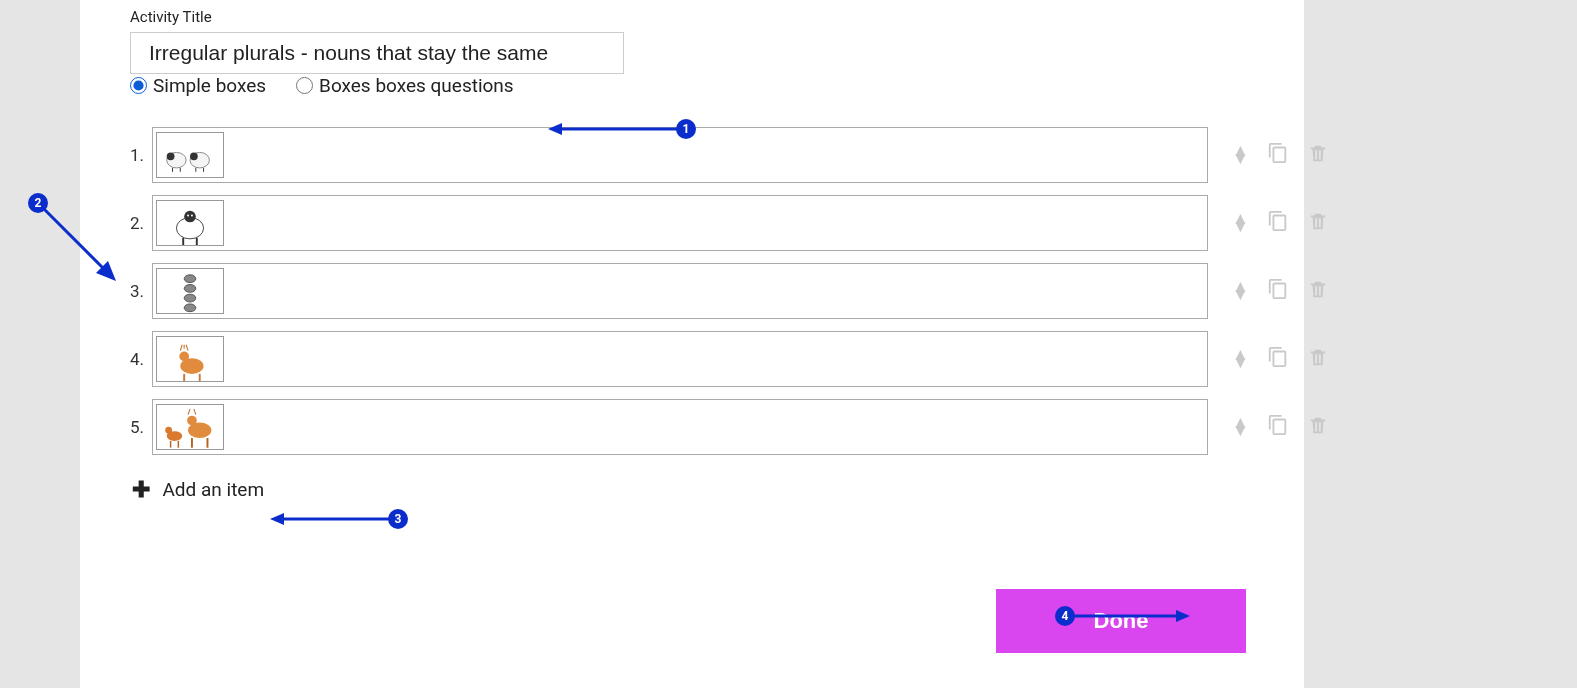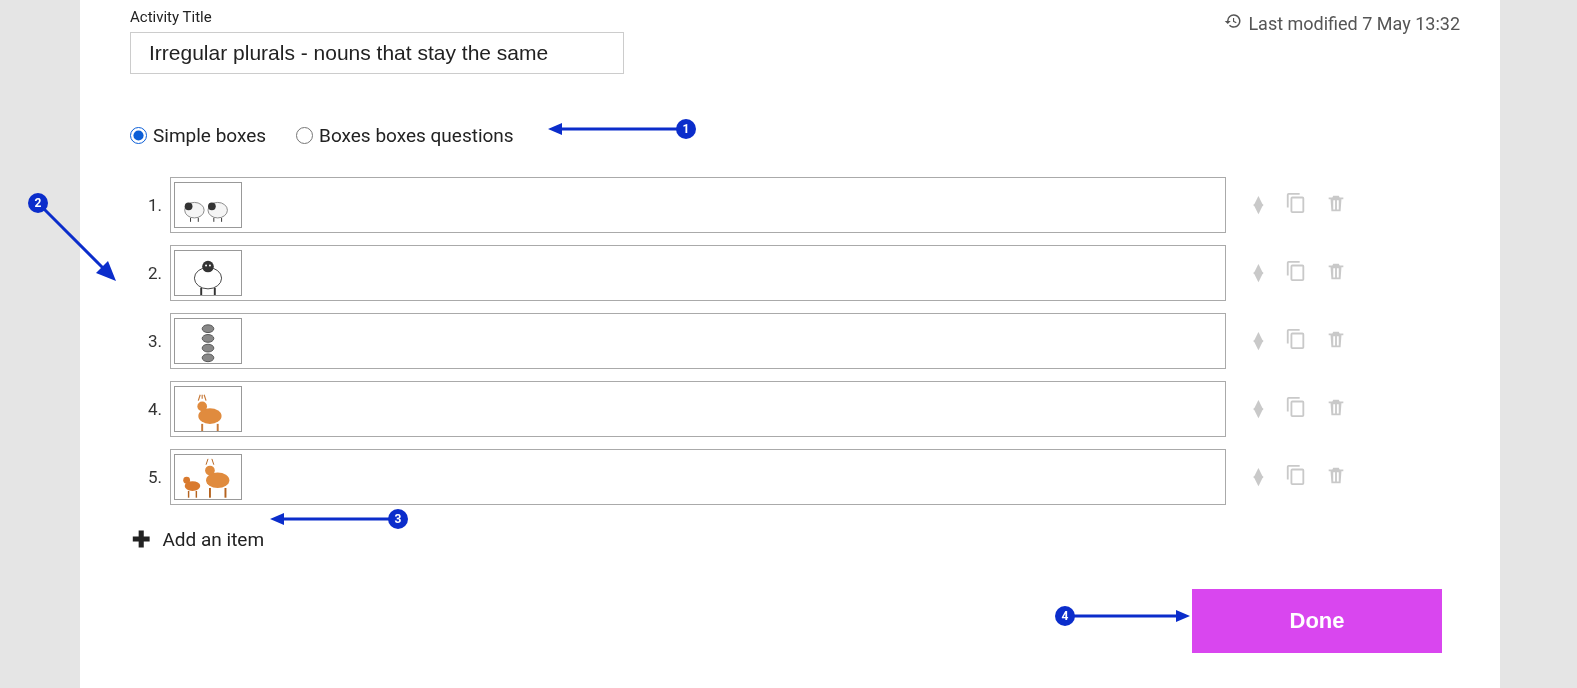--- a/index.html
+++ b/index.html
@@ -8,36 +8,36 @@
       background: #e5e5e5;
       width: 1577px;
       height: 688px;
       overflow: hidden;
       position: relative;
     }
     .panel {
       position: absolute;
       left: 80px;
       top: 0;
-      width: 1420px;
+      width: 1224px;
       height: 688px;
       background: #fff;
       padding: 8px 40px 20px 50px;
     }
     .header-row { display: flex; justify-content: space-between; align-items: flex-start; }
     .title-group { }
     .label { font-size: 15px; color: #222; margin-bottom: 6px; }
     .title-input {
       width: 494px; height: 42px;
       border: 1px solid #ccc; padding: 0 18px;
       font-size: 21px; color: #222;
     }
     .modified { font-size: 18px; color: #555; display: flex; align-items: center; gap: 6px; margin-top:4px;}
     .modified svg { width: 18px; height: 18px; }
-    .radio-row { margin-top: 50px; display: flex; gap: 30px; align-items: center; font-size: 19px; color: #222; }
+    .radio-row { display: flex; gap: 30px; align-items: center; font-size: 19px; color: #222; }
     .radio { display: flex; align-items: center; gap: 6px; cursor: pointer; }
     .radio input[type=radio] { width: 17px; height: 17px; accent-color: #0b5ed7; }
     .items { margin-top: 30px; }
     .item-row { display: flex; align-items: center; margin-bottom: 12px; }
     .item-num { width: 32px; text-align: right; font-size: 17px; color: #333; margin-right: 8px; }
     .item-box {
       flex: 0 0 1056px; height: 56px;
       border: 1px solid #aaa; background: #fff;
       display: flex; align-items: center; padding: 3px;
     }
@@ -74,28 +74,20 @@
   </style>
 </head>
 <body>
 
 <div class="panel">
   <div class="header-row">
     <div class="title-group">
       <div class="label">Activity Title</div>
       <input class="title-input" value="Irregular plurals - nouns that stay the same" style="">
     </div>
-    <div class="modified">
-      <span>
-        <svg viewBox="0 0 24 24">
-            <path fill="#555" d="M13 3a9 9 0 0 0-9 9H1l4 4 4-4H6a7 7 0 1 1 2.05 4.95l-1.41 1.41A9 9 0 1 0 13 3zm-1 5v5l4 2 .75-1.23-3.25-1.77V8z"></path>
-          </svg>
-      </span>
-      <span>Last modified 7 May 13:32</span>
-    </div>
   </div>
 
   <div class="radio-row">
     <label class="radio">
       <input type="radio" name="boxtype" checked="" style="">
       <span>Simple boxes</span>
     </label>
     <label class="radio">
       <input type="radio" name="boxtype" style="">
       <span>Boxes boxes questions</span>

